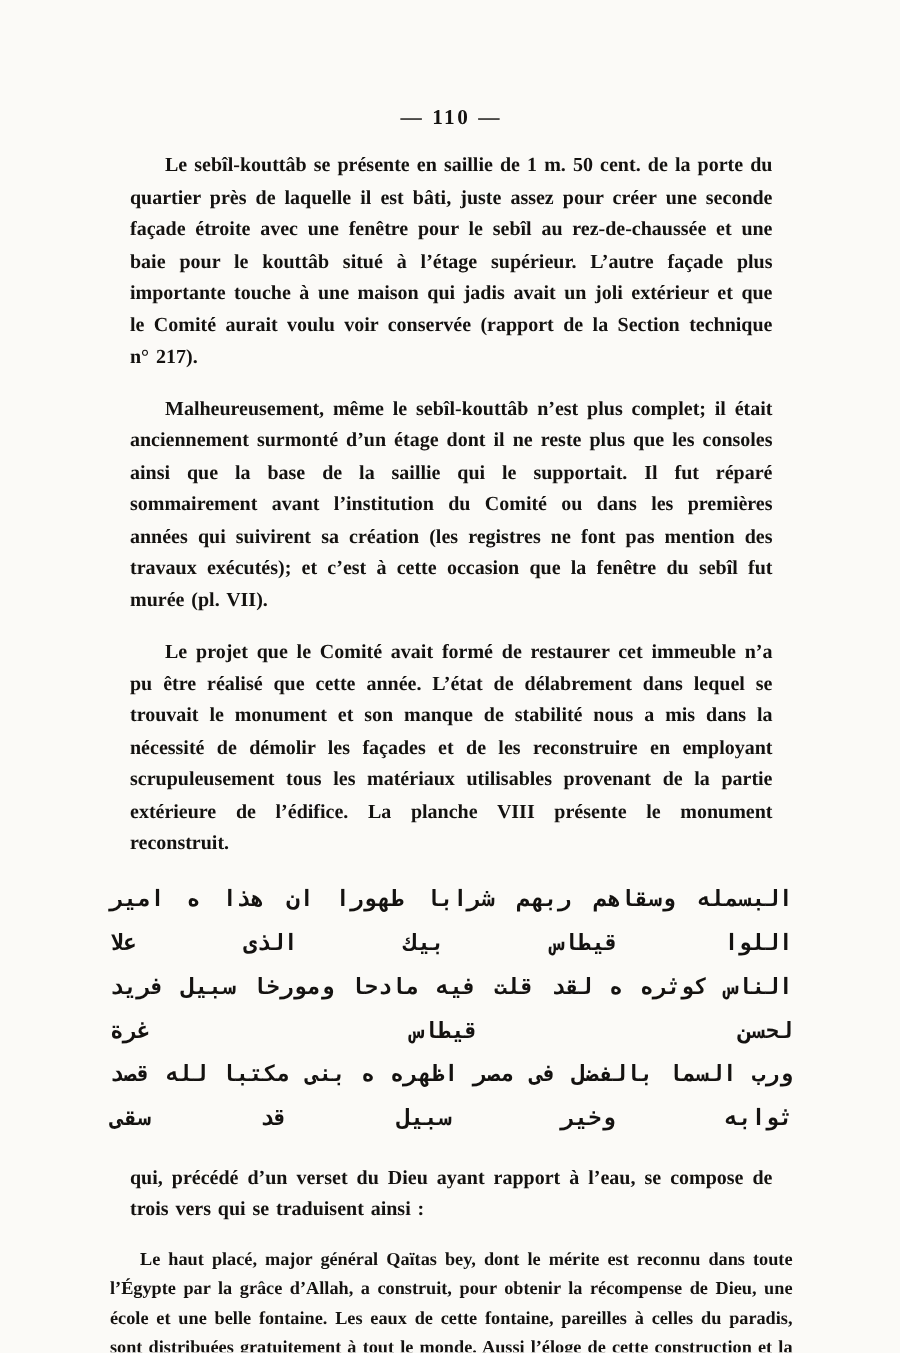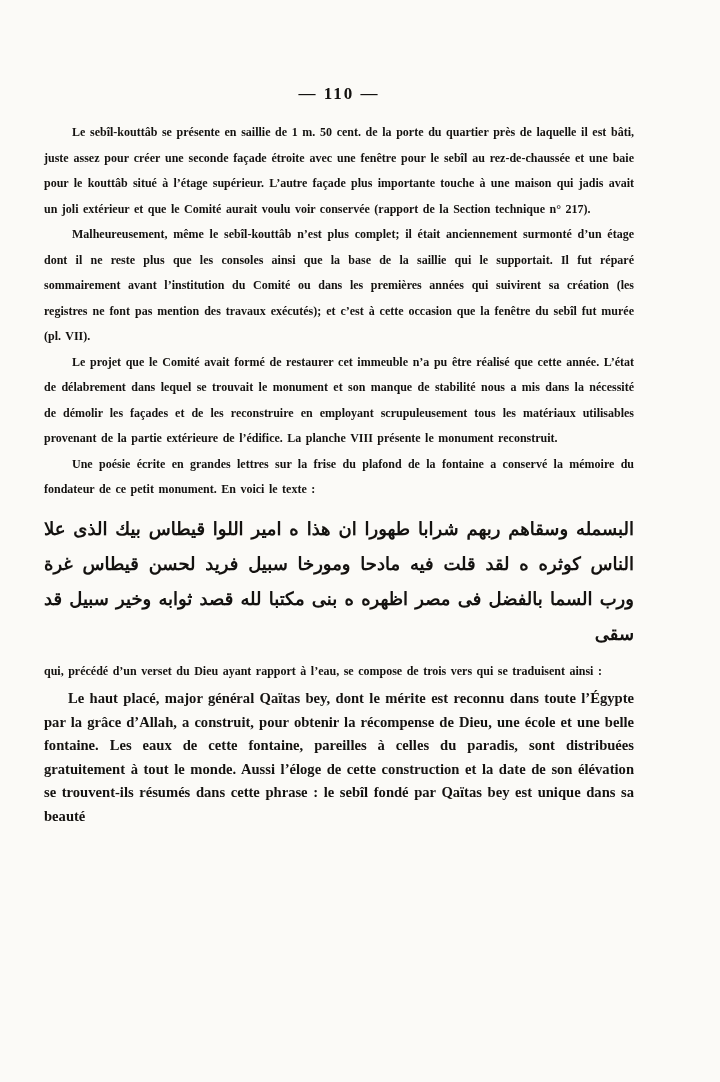--- a/index.html
+++ b/index.html
@@ -11,45 +11,45 @@
   .page {
     position: relative;
     width: 720px;
     height: 1082px;
     margin: 0 auto;
     background: #fbfaf7;
     color: #141210;
     font-family: "Liberation Serif", "DejaVu Serif", serif;
     overflow: hidden;
     box-sizing: border-box;
-    padding: 84px 86px 0 44px;
+    padding: 84px 86px 0 88px;
   }
   .page-number {
     text-align: center;
     font-size: 17px;
     font-weight: 700;
     letter-spacing: 2px;
     margin-bottom: 16px;
   }
   .para {
-    margin: 0;
-    font-size: 12px;
+    margin: 16px;
+    font-size: 16px;
     line-height: 25.5px;
     font-weight: 700;
     text-align: justify;
     text-indent: 28px;
     word-spacing: 1.5px;
   }
   .para.continuation {
     text-indent: 0;
   }
   .arabic-block {
     direction: rtl;
     margin: 9px 0 7px 0;
-    font-family: Liberation Sans, sans-serif;
+    font-family: Liberation Mono, monospace;
     font-size: 18px;
     font-weight: 700;
     line-height: 35px;
   }
   .ar-line {
     text-align: justify;
     text-align-last: justify;
   }
   .ar-line:last-child {
     text-align-last: justify;
@@ -70,21 +70,20 @@
 <div class="page">
 
   <div class="page-number">— 110 —</div>
 
   <p class="para">Le sebîl-kouttâb se présente en saillie de 1 m. 50 cent. de la porte du quartier près de laquelle il est bâti, juste assez pour créer une seconde façade étroite avec une fenêtre pour le sebîl au rez-de-chaussée et une baie pour le kouttâb situé à l’étage supérieur. L’autre façade plus importante touche à une maison qui jadis avait un joli extérieur et que le Comité aurait voulu voir conservée (rapport de la Section technique n° 217).</p>
 
   <p class="para">Malheureusement, même le sebîl-kouttâb n’est plus complet; il était anciennement surmonté d’un étage dont il ne reste plus que les consoles ainsi que la base de la saillie qui le supportait. Il fut réparé sommairement avant l’institution du Comité ou dans les premières années qui suivirent sa création (les registres ne font pas mention des travaux exécutés); et c’est à cette occasion que la fenêtre du sebîl fut murée (pl. VII).</p>
 
   <p class="para">Le projet que le Comité avait formé de restaurer cet immeuble n’a pu être réalisé que cette année. L’état de délabrement dans lequel se trouvait le monument et son manque de stabilité nous a mis dans la nécessité de démolir les façades et de les reconstruire en employant scrupuleusement tous les matériaux utilisables provenant de la partie extérieure de l’édifice. La planche VIII présente le monument reconstruit.</p>
 
-  <p class="para">Une poésie écrite en grandes lettres sur la frise du plafond de la fontaine a conservé la mémoire du fondateur de ce petit monument. En voici le texte :</p>
 
   <div class="arabic-block" dir="rtl">
     <div class="ar-line">البسمله وسقاهم ربهم شرابا طهورا ان هذا ه امير اللوا قيطاس بيك الذى علا</div>
     <div class="ar-line">الناس كوثره ه لقد قلت فيه مادحا ومورخا سبيل فريد لحسن قيطاس غرة</div>
     <div class="ar-line">ورب السما بالفضل فى مصر اظهره ه بنى مكتبا لله قصد ثوابه وخير سبيل قد سقى</div>
   </div>
 
   <p class="para continuation">qui, précédé d’un verset du Dieu ayant rapport à l’eau, se compose de trois vers qui se traduisent ainsi :</p>
 
   <div class="translation">

